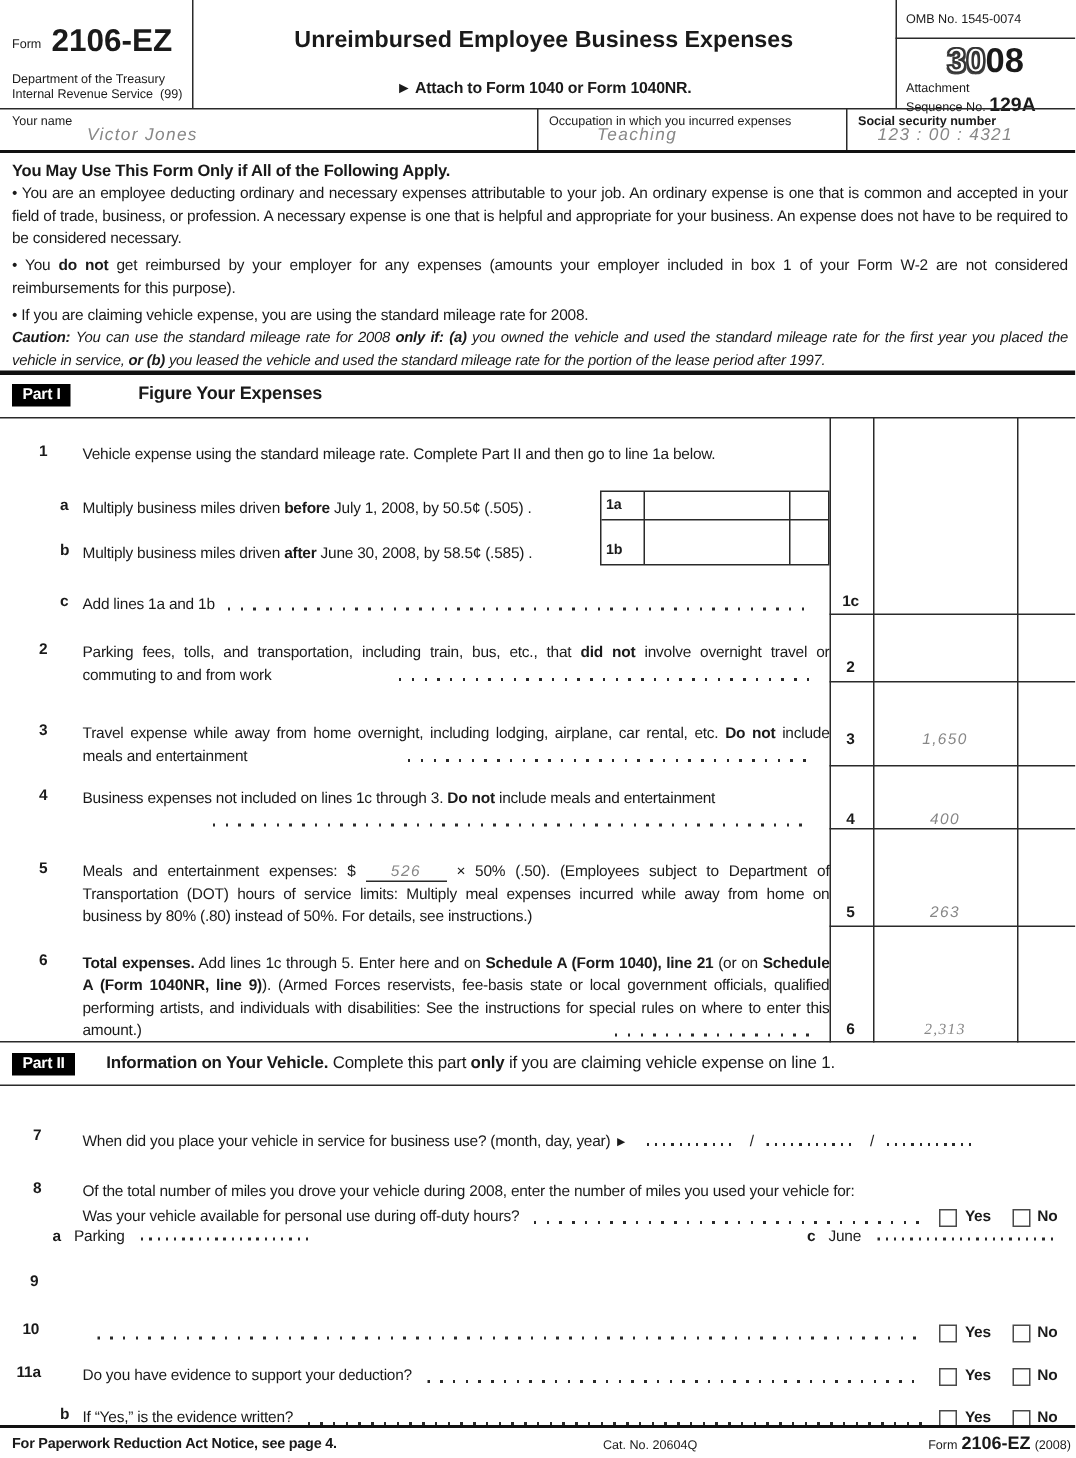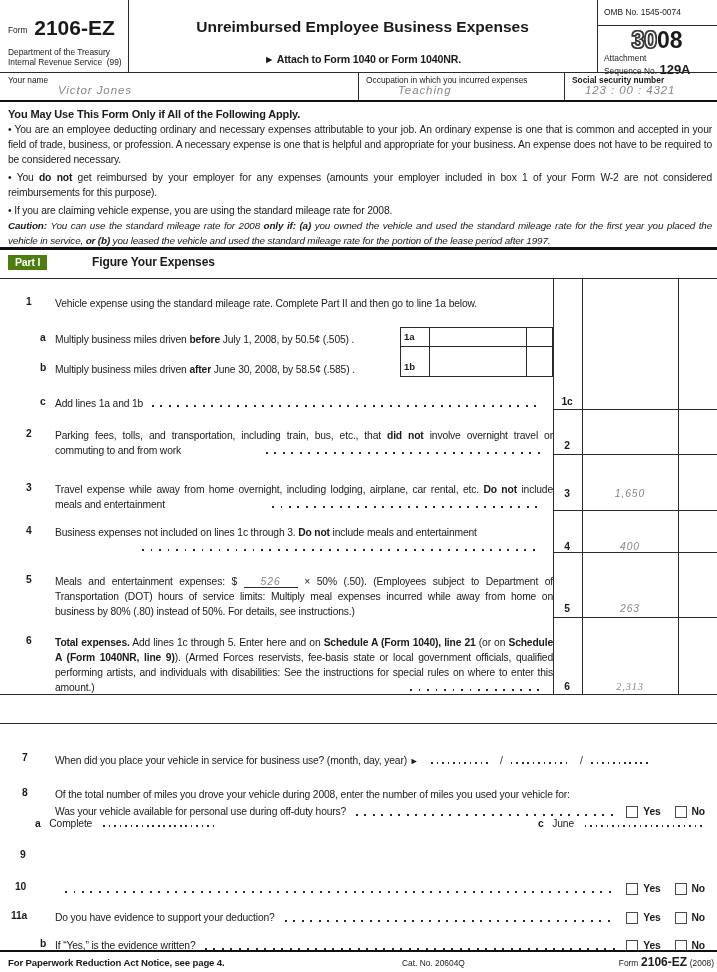--- a/index.html
+++ b/index.html
@@ -13,21 +13,21 @@
   .seg-b{font-weight:bold;}
   .seg-i{font-style:italic;}
   .seg-bi{font-weight:bold;font-style:italic;}
   .seg-handu{display:inline-block;min-width:54px;text-align:center;border-bottom:1px solid #2a2a2a;
              color:#878787;font-style:italic;letter-spacing:1px;line-height:11px;}
   .hand{color:#878787;font-style:italic;letter-spacing:0.9px;}
   .jt{text-align:justify;}
   .nw{white-space:nowrap;}
   .txt{line-height:15px;}
   .small{font-size:8.4px;letter-spacing:0;}
-  .part-chip{background:#4d7c0f;color:#fff;font-weight:bold;font-size:10.5px;padding:1px 7px 2px 7px;display:inline-block;}
+  .part-chip{background:#000000;color:#fff;font-weight:bold;font-size:10.5px;padding:1px 7px 2px 7px;display:inline-block;}
   .dots-abs{position:absolute;height:2px;background:repeating-linear-gradient(90deg,#2a2a2a 0 1.6px,transparent 1.6px 8.5px);}
   .leader{flex:1 1 auto;height:2px;align-self:flex-end;margin:0 10px 3.5px 10px;
           background:repeating-linear-gradient(90deg,#2a2a2a 0 1.6px,transparent 1.6px 8.5px);}
   .cb{display:inline-block;width:10px;height:10px;border:1.4px solid #4a4a4a;background:#fff;flex:0 0 auto;}
   .cb-label{font-weight:bold;margin-left:5px;}
   .ynrow{position:absolute;left:55px;width:650px;display:flex;align-items:center;height:15px;}
   .dotslot{display:inline-block;width:60px;height:12px;vertical-align:baseline;
            background:repeating-linear-gradient(90deg,#2a2a2a 0 1.5px,transparent 1.5px 5.5px) left bottom/100% 2px no-repeat;}
   .dotfield{display:inline-block;height:12px;
            background:repeating-linear-gradient(90deg,#2a2a2a 0 1.5px,transparent 1.5px 5.5px) left bottom/100% 2px no-repeat;}
@@ -152,39 +152,43 @@
     <div class="dots-abs" style="left:142px;top:271px;width:398px;"></div>
 
     <div class="cell b" style="left:26px;top:296px;">5</div>
     <div class="cell txt jt" style="left:55px;top:296px;width:498px;"><span>Meals and entertainment expenses: $ </span><span class="seg-handu">526</span><span> × 50% (.50). (Employees subject to Department of Transportation (DOT) hours of service limits: Multiply meal expenses incurred while away from home on business by 80% (.80) instead of 50%. For details, see instructions.)</span></div>
 
     <div class="cell b" style="left:26px;top:357px;">6</div>
     <div class="cell txt jt" style="left:55px;top:357px;width:498px;"><span class="seg-b">Total expenses.</span><span> Add lines 1c through 5. Enter here and on </span><span class="seg-b">Schedule A (Form 1040), line 21</span><span> (or on </span><span class="seg-b">Schedule A (Form 1040NR, line 9)</span><span>). (Armed Forces reservists, fee-basis state or local government officials, qualified performing artists, and individuals with disabilities: See the instructions for special rules on where to enter this amount.)</span></div>
     <div class="dots-abs" style="left:410px;top:411px;width:130px;"></div>
   </div>
 
+  <div class="abs" style="left:8px;top:702px;">
+    <span class="part-chip">Part II</span>
+    <span style="font-size:11.3px;margin-left:18px;"><span class="seg-b">Information on Your Vehicle.</span><span> Complete this part </span><span class="seg-b">only</span><span> if you are claiming vehicle expense on line 1.</span></span>
+  </div>
   <div class="hline" style="left:0;top:723px;width:717px;"></div>
 
   <div class="abs b" style="left:22px;top:752px;">7</div>
   <div class="abs nw txt" style="left:55px;top:752px;">
     <span>When did you place your vehicle in service for business use? (month, day, year)</span>
     <span class="b" style="font-size:9px;">►</span>
     <span class="dotslot" style="margin-left:10px;"></span>
     <span style="margin:0 6px;">/</span>
     <span class="dotslot"></span>
     <span style="margin:0 6px;">/</span>
     <span class="dotslot"></span>
   </div>
 
   <div class="abs b" style="left:22px;top:787px;">8</div>
   <div class="abs txt" style="left:55px;top:787px;width:660px;">Of the total number of miles you drove your vehicle during 2008, enter the number of miles you used your vehicle for:</div>
 
   <div class="abs" style="left:35px;top:815px;">
     <span class="b">a</span>
-    <span style="margin-left:6px;">Complete</span>
+    <span style="margin-left:6px;">Parking</span>
     <span class="dotfield" style="width:112px;margin-left:8px;"></span>
   </div>
   <div class="abs" style="left:538px;top:815px;">
     <span class="b">c</span>
     <span style="margin-left:6px;">June</span>
     <span class="dotfield" style="width:118px;margin-left:8px;"></span>
   </div>
 
   <div class="abs b" style="left:20px;top:849px;">9</div>
   <div class="ynrow" style="top:804px;">

